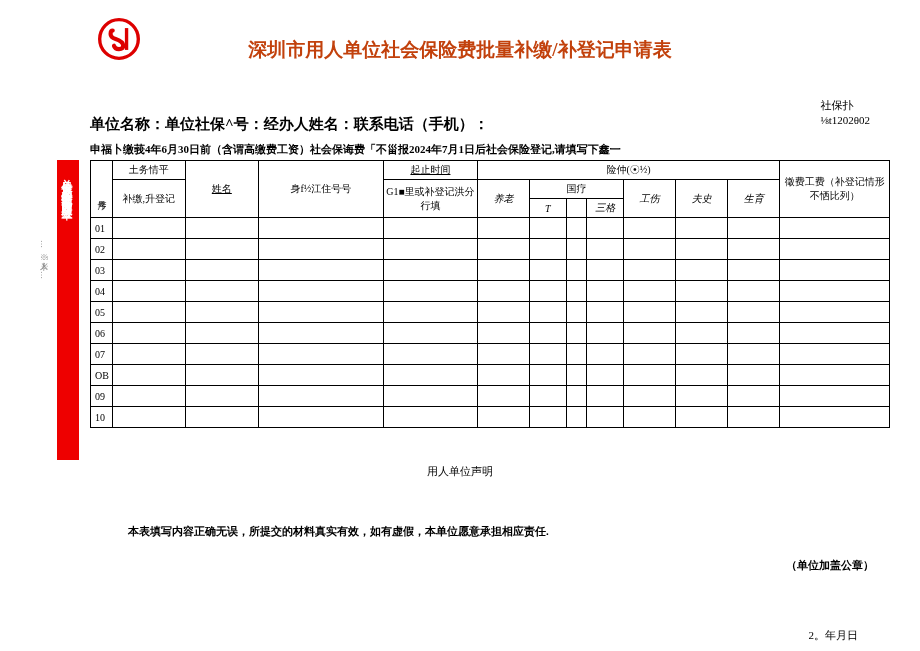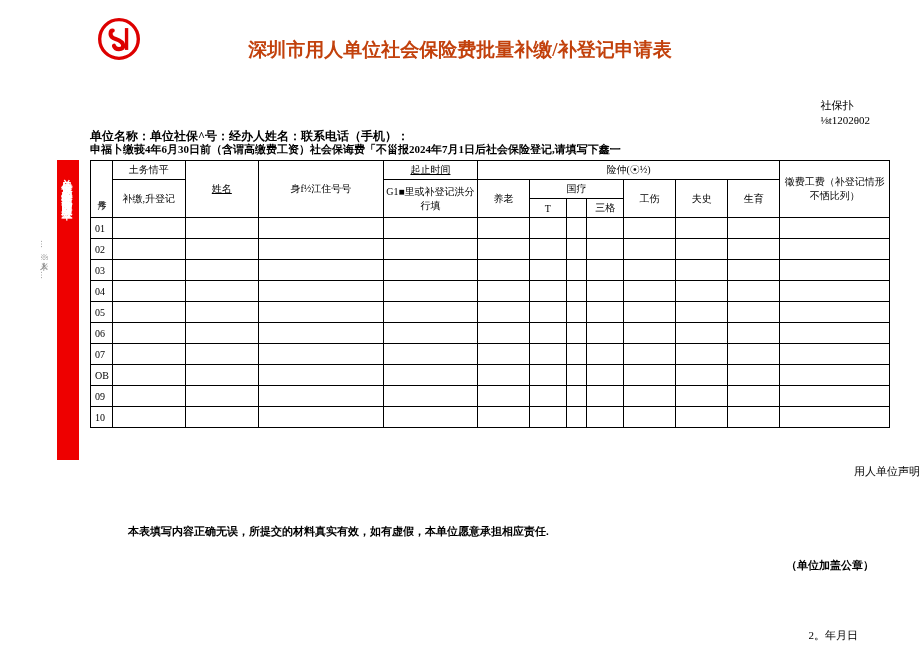--- a/index.html
+++ b/index.html
@@ -39,23 +39,23 @@
     }
     .top-right {
       position: absolute;
       top: 98px;
       right: 50px;
       font-size: 11px;
       line-height: 1.4;
     }
     .info-line1 {
       position: absolute;
-      top: 128px;
+      top: 115px;
       left: 90px;
-      font-size: 12px;
+      font-size: 15px;
       font-weight: bold;
     }
     .info-line2 {
       position: absolute;
       top: 142px;
       left: 90px;
       font-size: 11px;
       font-weight: bold;
     }
     .sidebar {
@@ -109,34 +109,34 @@
     .data-row td {
       height: 21px;
       text-align: left;
       padding-left: 4px;
     }
     .seq-col { width: 18px; }
     .type-col { width: 70px; }
     .name-col { width: 70px; text-decoration: underline; }
     .id-col { width: 120px; }
     .time-col { width: 90px; text-decoration: underline; }
-    .ins-col { width: 50px; }
+    .ins-col { width: 50px; font-style: italic; }
     .wage-col { width: 105px; }
     .vertical-text {
       writing-mode: vertical-rl;
       text-orientation: upright;
       display: inline-block;
       font-size: 9px;
     }
     .declaration-title {
       position: absolute;
       top: 464px;
       left: 0;
       width: 100%;
-      text-align: right;
+      text-align: center;
       font-size: 11px;
     }
     .declaration-text {
       position: absolute;
       top: 500px;
       left: 128px;
       font-size: 11px;
       font-weight: bold;
       margin-top: 24px;
     }

